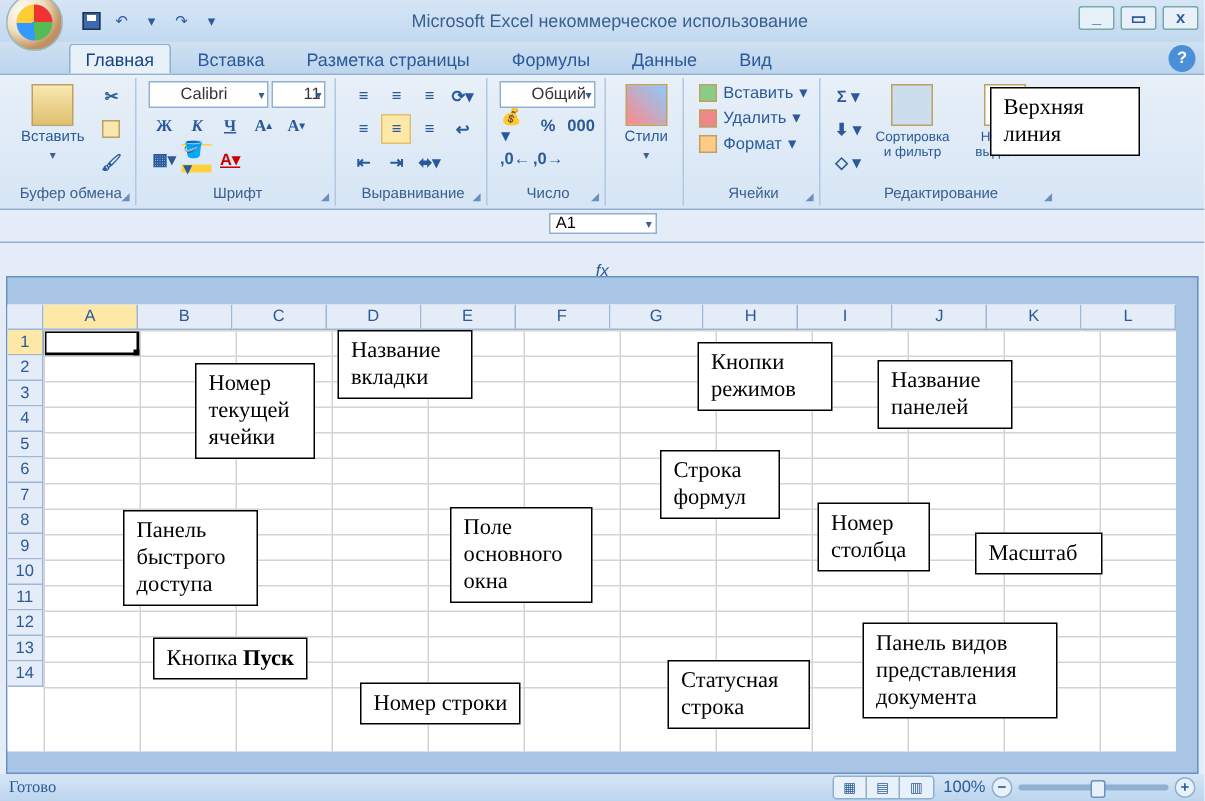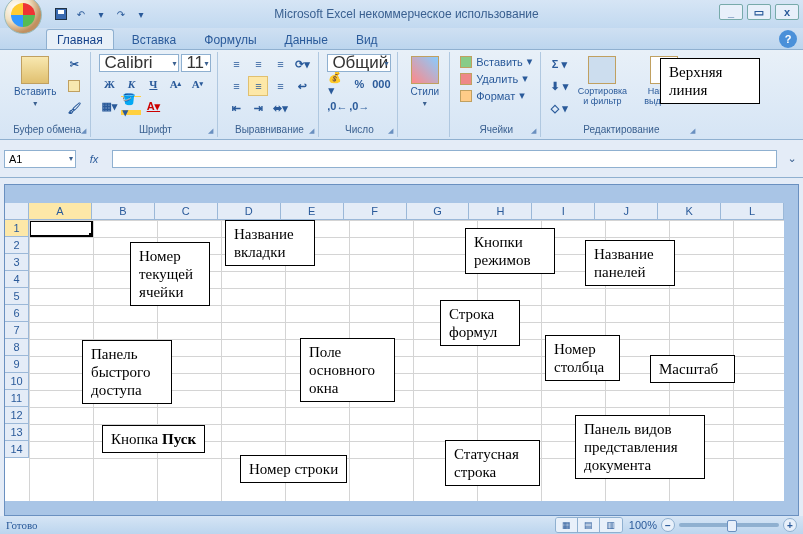--- a/index.html
+++ b/index.html
@@ -28,31 +28,31 @@
   .group { border-right: 1px solid #b0c8e0; padding: 2px 6px; display: flex; flex-direction: column; justify-content: space-between; }
   .group-body { flex: 1; display: flex; gap: 4px; align-items: flex-start; }
   .group-label { text-align: center; font-size: 10px; color: #3a6090; margin-top: 2px; position: relative; }
   .group-label::after { content: "◢"; font-size: 7px; position: absolute; right: -2px; bottom: 0; color: #6a90c0; }
   .vstack { display: flex; flex-direction: column; gap: 2px; }
   .hstack { display: flex; gap: 2px; align-items: center; }
   .big-btn { display: flex; flex-direction: column; align-items: center; gap: 2px; padding: 2px 4px; }
   .big-btn .lbl { font-size: 10px; color: #2a5a9a; }
   .ico { width: 16px; height: 16px; background: #f8e8b0; border: 1px solid #c0a060; display: inline-block; }
   .ico-lg { width: 28px; height: 28px; }
-  .combo { height: 18px; border: 1px solid #8fb0d0; background: #fff; display: flex; align-items: center; padding: 0 14px 0 4px; font-size: 17px; position: relative; color: #333; }
+  .combo { height: 18px; border: 1px solid #8fb0d0; background: #fff; display: flex; align-items: center; padding: 0 14px 0 20px; font-size: 11px; position: relative; color: #333; }
   .combo::after { content: "▾"; position: absolute; right: 2px; font-size: 8px; color: #3a6090; }
   .font-combo { width: 80px; }
   .size-combo { width: 30px; }
   .num-combo { width: 64px; }
   .mini-btn { width: 20px; height: 20px; border: 1px solid transparent; display: flex; align-items: center; justify-content: center; font-size: 11px; color: #2a5a9a; font-weight: bold; }
   .mini-btn.sel { background: #fde8a8; border-color: #e0c070; }
   .menuitem { display: flex; align-items: center; gap: 4px; font-size: 11px; color: #2a5a9a; padding: 1px 2px; white-space: nowrap; }
 
   
-  .formulabar { height: 38px; background: #e4ecf7; border-bottom: 1px solid #8fb0d0; display: flex; align-items: center; padding: 2px 4px; gap: 8px; }
+  .formulabar { height: 22px; background: #e4ecf7; border-bottom: 1px solid #8fb0d0; display: flex; align-items: center; padding: 2px 4px; gap: 19px; flex-direction: column; }
   .namebox { width: 72px; height: 18px; border: 1px solid #8fb0d0; background: #fff; padding: 0 4px; display: flex; align-items: center; font-size: 11px; position: relative; }
   .namebox::after { content: "▾"; position: absolute; right: 2px; font-size: 8px; color: #3a6090; }
   .fx { width: 20px; text-align: center; font-style: italic; color: #2a5a9a; }
   .formula-field { flex: 1; height: 18px; border: 1px solid #8fb0d0; background: #fff; }
 
   
   .docarea { position: absolute; left: 4px; right: 4px; top: 184px; bottom: 18px; background: #a9c5e6; border: 1px solid #6a90c0; }
   .doctitle { height: 18px; background: linear-gradient(to bottom, #e8f0fa, #cfe0f2); display: flex; align-items: center; padding: 0 6px; gap: 4px; font-size: 11px; color: #15428b; border-bottom: 1px solid #8fb0d0; }
   .doc-ico { width: 14px; height: 14px; background: #6fbf6f; border: 1px solid #4a8a4a; }
   .grid { position: absolute; left: 0; right: 14px; top: 18px; bottom: 14px; background: #fff; overflow: hidden; }
@@ -100,20 +100,21 @@
   <div class="winbtns">
     <div class="winbtn">_</div>
     <div class="winbtn">▭</div>
     <div class="winbtn">x</div>
   </div>
 </div>
 
 <div class="tabsrow">
   <div class="tab active">Главная</div>
   <div class="tab">Вставка</div>
+  <div class="tab">Разметка страницы</div>
   <div class="tab">Формулы</div>
   <div class="tab">Данные</div>
   <div class="tab">Вид</div>
   <div class="help-btn">?</div>
 </div>
 
 <div class="ribbon">
   <div class="group">
     <div class="group-body">
       <div class="big-btn">

